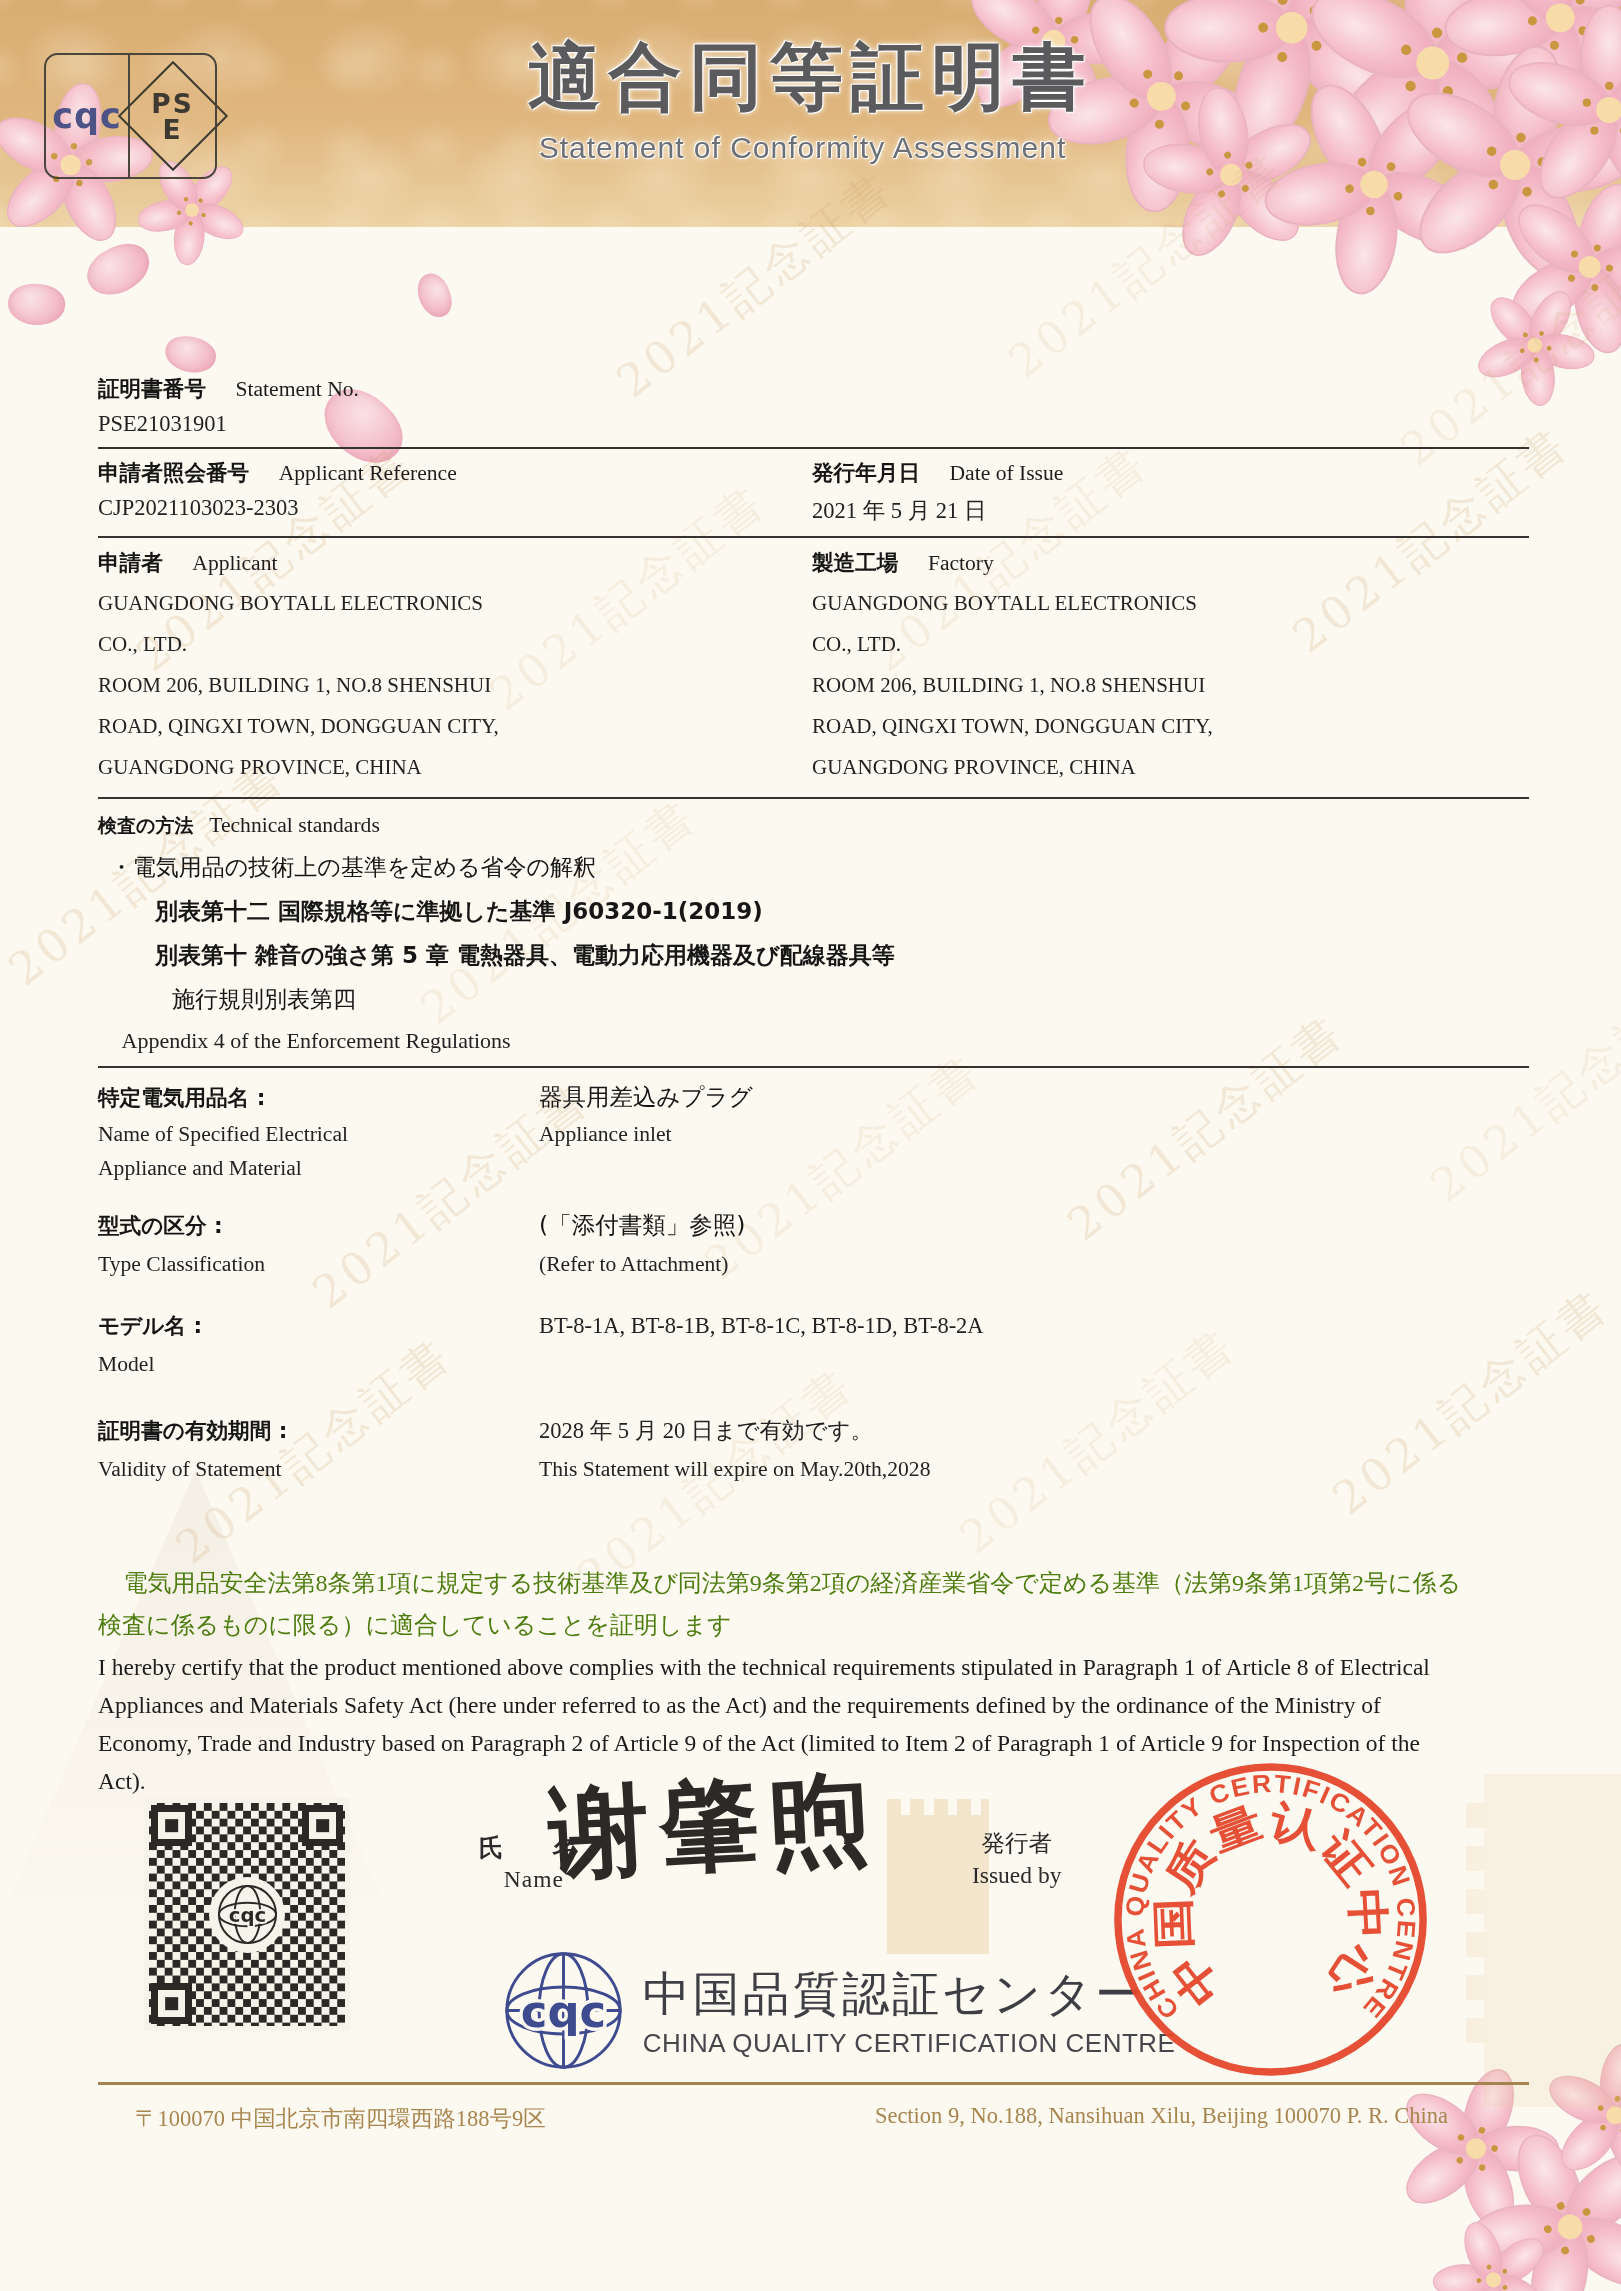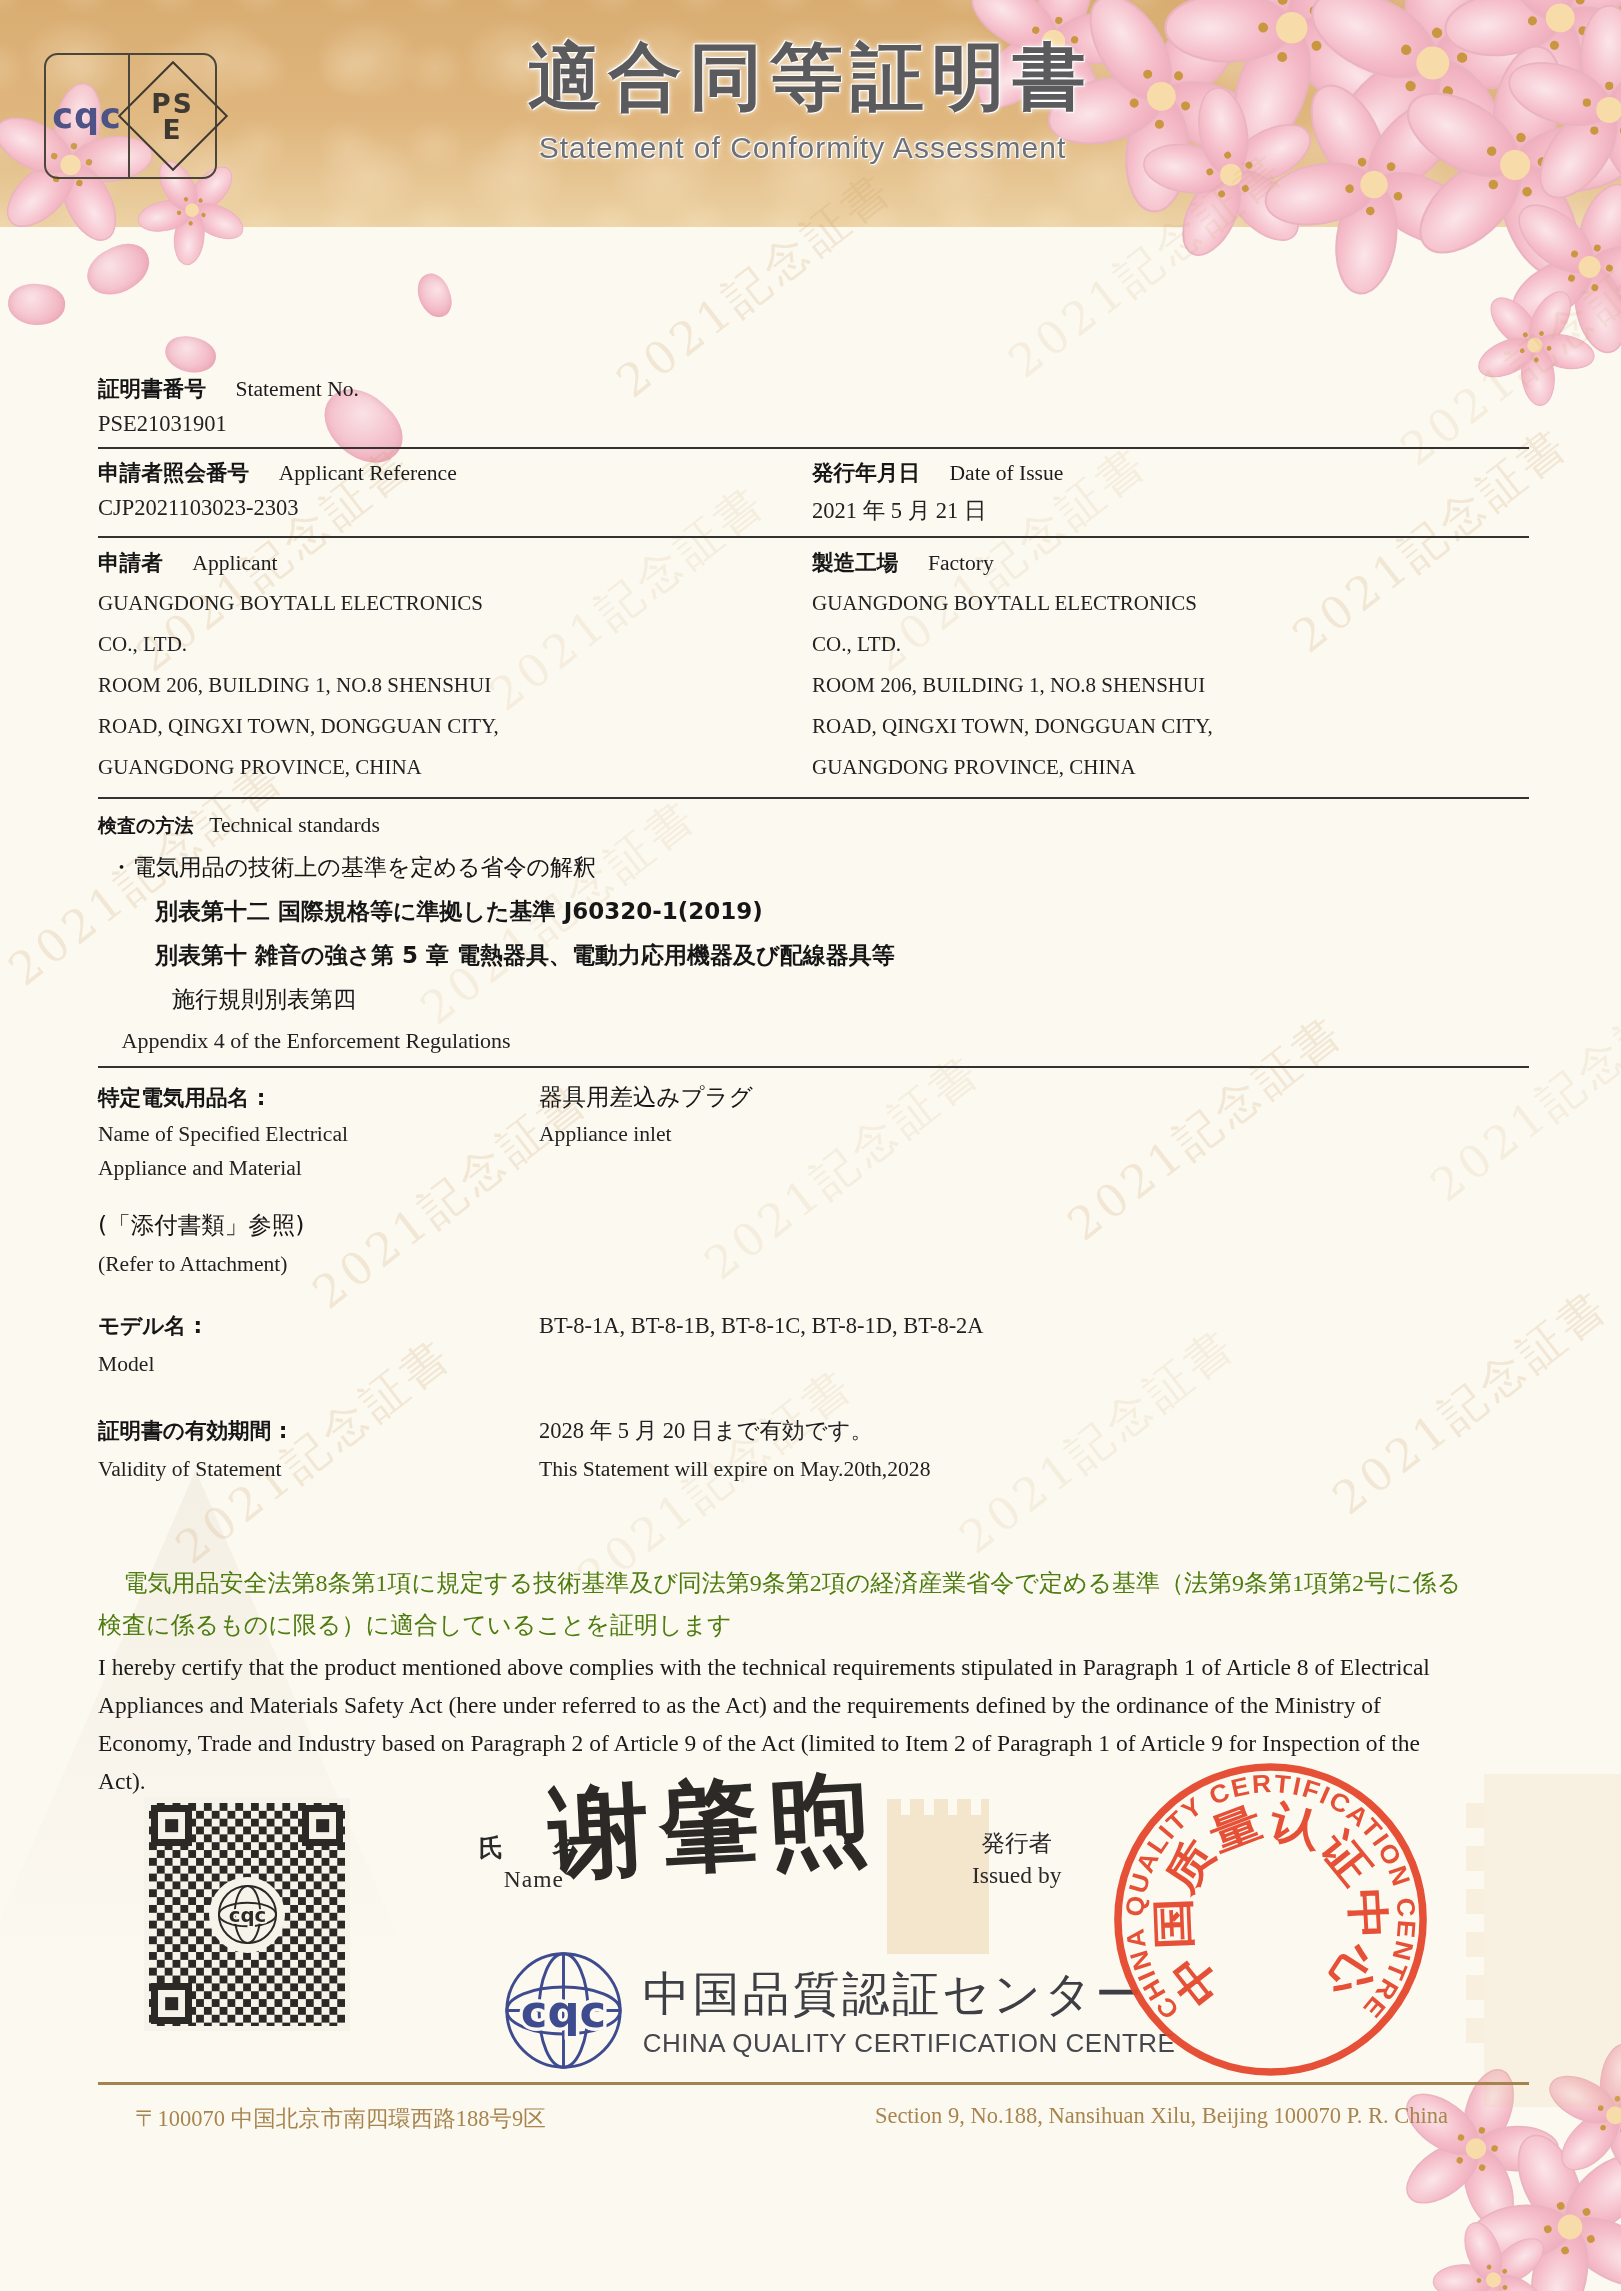--- a/index.html
+++ b/index.html
@@ -271,20 +271,24 @@
         <div class="en-line">Appliance and Material</div>
       </div>
       <div>
         <div class="jp-val">器具用差込みプラグ</div>
         <div class="en-line">Appliance inlet</div>
       </div>
     </div>
     <div class="rowgap"></div>
     <div class="spec">
       <div>
+        <div class="jp-label" style="line-height:39px;">型式の区分 :</div>
+        <div class="en-line" style="line-height:39px;">Type Classification</div>
+      </div>
+      <div>
         <div class="jp-val">(「添付書類」参照)</div>
         <div class="en-line" style="line-height:39px;">(Refer to Attachment)</div>
       </div>
     </div>
     <div class="rowgap"></div>
     <div class="spec">
       <div>
         <div class="jp-label" style="line-height:39px;">モデル名 :</div>
         <div class="en-line" style="line-height:39px;">Model</div>
       </div>

